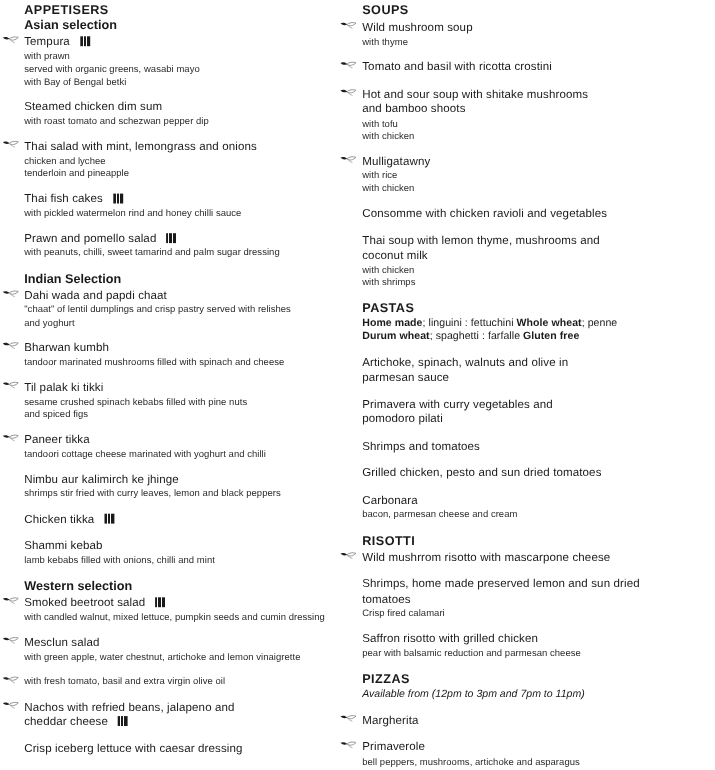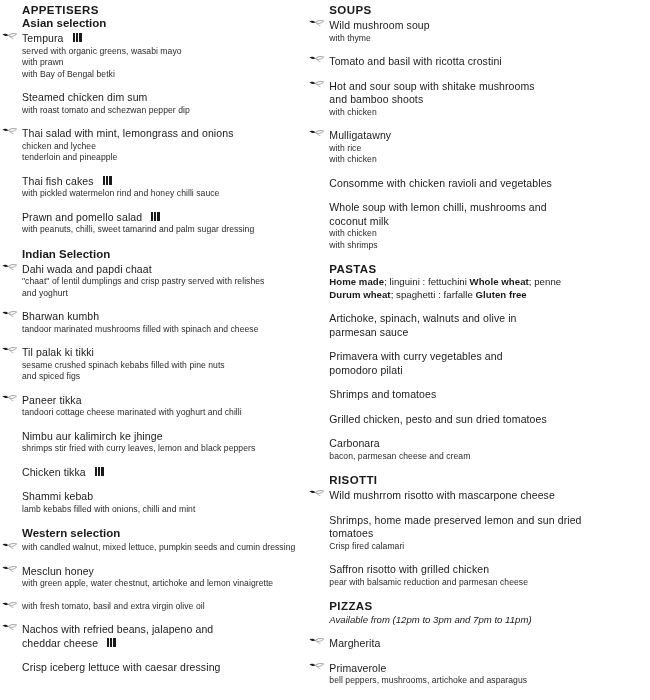--- a/index.html
+++ b/index.html
@@ -143,22 +143,22 @@
           <svg width="16" height="10" viewBox="0 0 16 10" xmlns="http://www.w3.org/2000/svg">
             <path d="M0.5 2.2 C2.5 1.2 5.2 1.6 6.6 3.3 C5.0 4.4 2.2 4.2 0.5 2.2 Z" fill="#1f1f1f"></path>
             <path d="M6.4 3.4 C8.2 1.6 11.6 1.0 14.6 2.0 C12.2 4.6 8.6 5.2 6.4 3.4 Z" fill="none" stroke="#8a8a8a" stroke-width="0.8"></path>
             <path d="M6.5 3.4 C7.8 4.8 9.6 6.2 11.4 6.8" fill="none" stroke="#9a9a9a" stroke-width="0.7"></path>
           </svg>
         </span>
         <div class="name-row">
           <span class="item-name">Tempura</span>
           <span class="spice-glyph"></span>
         </div>
+        <div class="item-desc">with prawn</div>
         <div class="item-desc">served with organic greens, wasabi mayo</div>
-        <div class="item-desc">with prawn</div>
         <div class="item-desc">with Bay of Bengal betki</div>
       </div>
       <div class="item item-block">
         <div class="name-row">
           <span class="item-name">Steamed chicken dim sum</span>
         </div>
         <div class="item-desc">with roast tomato and schezwan pepper dip</div>
       </div>
       <div class="item item-block">
         <span class="veg-marker">
@@ -265,32 +265,36 @@
       <div class="sec-gap"></div>
       <div class="subsection-title">Western selection</div>
       <div class="item item-block tight">
         <span class="veg-marker">
           <svg width="16" height="10" viewBox="0 0 16 10" xmlns="http://www.w3.org/2000/svg">
             <path d="M0.5 2.2 C2.5 1.2 5.2 1.6 6.6 3.3 C5.0 4.4 2.2 4.2 0.5 2.2 Z" fill="#1f1f1f"></path>
             <path d="M6.4 3.4 C8.2 1.6 11.6 1.0 14.6 2.0 C12.2 4.6 8.6 5.2 6.4 3.4 Z" fill="none" stroke="#8a8a8a" stroke-width="0.8"></path>
             <path d="M6.5 3.4 C7.8 4.8 9.6 6.2 11.4 6.8" fill="none" stroke="#9a9a9a" stroke-width="0.7"></path>
           </svg>
         </span>
+        <div class="name-row">
+          <span class="item-name">Smoked beetroot salad</span>
+          <span class="spice-glyph"></span>
+        </div>
         <div class="item-desc">with candled walnut, mixed lettuce, pumpkin seeds and cumin dressing</div>
       </div>
       <div class="item item-block">
         <span class="veg-marker">
           <svg width="16" height="10" viewBox="0 0 16 10" xmlns="http://www.w3.org/2000/svg">
             <path d="M0.5 2.2 C2.5 1.2 5.2 1.6 6.6 3.3 C5.0 4.4 2.2 4.2 0.5 2.2 Z" fill="#1f1f1f"></path>
             <path d="M6.4 3.4 C8.2 1.6 11.6 1.0 14.6 2.0 C12.2 4.6 8.6 5.2 6.4 3.4 Z" fill="none" stroke="#8a8a8a" stroke-width="0.8"></path>
             <path d="M6.5 3.4 C7.8 4.8 9.6 6.2 11.4 6.8" fill="none" stroke="#9a9a9a" stroke-width="0.7"></path>
           </svg>
         </span>
         <div class="name-row">
-          <span class="item-name">Mesclun honey</span>
+          <span class="item-name">Mesclun salad</span>
         </div>
         <div class="item-desc">with green apple, water chestnut, artichoke and lemon vinaigrette</div>
       </div>
       <div class="item item-block">
         <span class="veg-marker">
           <svg width="16" height="10" viewBox="0 0 16 10" xmlns="http://www.w3.org/2000/svg">
             <path d="M0.5 2.2 C2.5 1.2 5.2 1.6 6.6 3.3 C5.0 4.4 2.2 4.2 0.5 2.2 Z" fill="#1f1f1f"></path>
             <path d="M6.4 3.4 C8.2 1.6 11.6 1.0 14.6 2.0 C12.2 4.6 8.6 5.2 6.4 3.4 Z" fill="none" stroke="#8a8a8a" stroke-width="0.8"></path>
             <path d="M6.5 3.4 C7.8 4.8 9.6 6.2 11.4 6.8" fill="none" stroke="#9a9a9a" stroke-width="0.7"></path>
           </svg>
@@ -353,20 +357,21 @@
             <path d="M6.4 3.4 C8.2 1.6 11.6 1.0 14.6 2.0 C12.2 4.6 8.6 5.2 6.4 3.4 Z" fill="none" stroke="#8a8a8a" stroke-width="0.8"></path>
             <path d="M6.5 3.4 C7.8 4.8 9.6 6.2 11.4 6.8" fill="none" stroke="#9a9a9a" stroke-width="0.7"></path>
           </svg>
         </span>
         <div class="name-row">
           <span class="item-name">Hot and sour soup with shitake mushrooms</span>
         </div>
         <div class="name-row">
           <span class="item-name">and bamboo shoots</span>
         </div>
+        <div class="item-desc">with tofu</div>
         <div class="item-desc">with chicken</div>
       </div>
       <div class="item item-block">
         <span class="veg-marker">
           <svg width="16" height="10" viewBox="0 0 16 10" xmlns="http://www.w3.org/2000/svg">
             <path d="M0.5 2.2 C2.5 1.2 5.2 1.6 6.6 3.3 C5.0 4.4 2.2 4.2 0.5 2.2 Z" fill="#1f1f1f"></path>
             <path d="M6.4 3.4 C8.2 1.6 11.6 1.0 14.6 2.0 C12.2 4.6 8.6 5.2 6.4 3.4 Z" fill="none" stroke="#8a8a8a" stroke-width="0.8"></path>
             <path d="M6.5 3.4 C7.8 4.8 9.6 6.2 11.4 6.8" fill="none" stroke="#9a9a9a" stroke-width="0.7"></path>
           </svg>
         </span>
@@ -376,21 +381,21 @@
         <div class="item-desc">with rice</div>
         <div class="item-desc">with chicken</div>
       </div>
       <div class="item item-block">
         <div class="name-row">
           <span class="item-name">Consomme with chicken ravioli and vegetables</span>
         </div>
       </div>
       <div class="item item-block">
         <div class="name-row">
-          <span class="item-name">Whole soup with lemon chilli, mushrooms and</span>
+          <span class="item-name">Thai soup with lemon thyme, mushrooms and</span>
         </div>
         <div class="name-row">
           <span class="item-name">coconut milk</span>
         </div>
         <div class="item-desc">with chicken</div>
         <div class="item-desc">with shrimps</div>
       </div>
       <div class="sec-gap"></div>
       <div class="section-title">PASTAS</div>
       <div class="pasta-line"><span class="inline-b">Home made</span><span>; linguini : fettuchini </span><span class="inline-b">Whole wheat</span><span>; penne</span></div>

